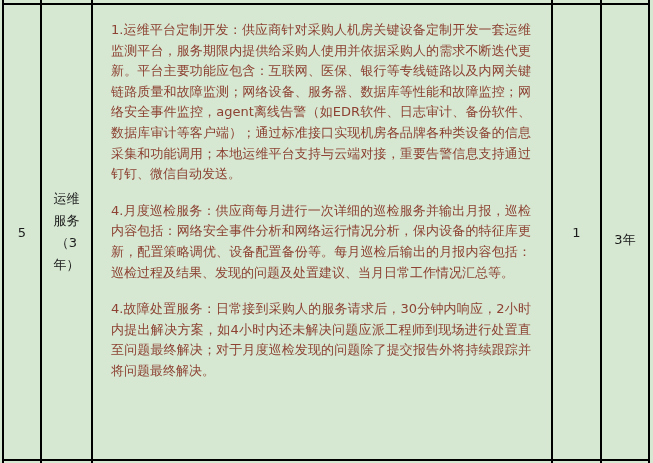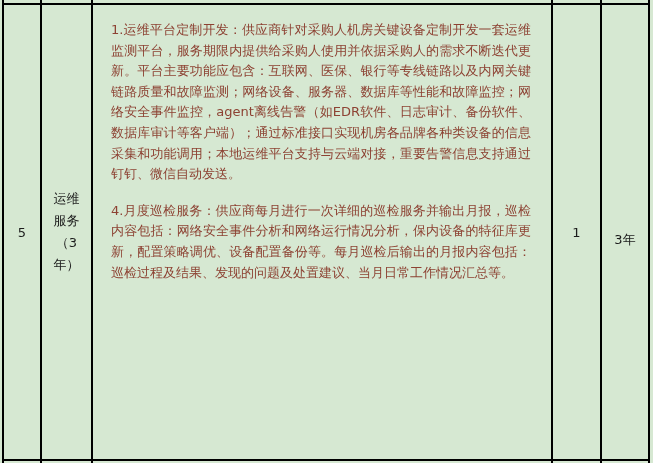--- a/index.html
+++ b/index.html
@@ -38,20 +38,21 @@
   <span>5</span>
 </div>
 
 <div class="cell" style="left: 42px; top: 5px; width: 49px; height: 454px; color: rgb(28, 28, 28);">
   <span class="name-cell-inner">运维服务（3年）</span>
 </div>
 
 <div class="desc-cell" style="color: rgb(141, 66, 51);">
     <div class="para">1.运维平台定制开发：供应商针对采购人机房关键设备定制开发一套运维监测平台，服务期限内提供给采购人使用并依据采购人的需求不断迭代更新。平台主要功能应包含：互联网、医保、银行等专线链路以及内网关键链路质量和故障监测；网络设备、服务器、数据库等性能和故障监控；网络安全事件监控，agent离线告警（如EDR软件、日志审计、备份软件、数据库审计等客户端）；通过标准接口实现机房各品牌各种类设备的信息采集和功能调用；本地运维平台支持与云端对接，重要告警信息支持通过钉钉、微信自动发送。</div>
     <div class="para">4.月度巡检服务：供应商每月进行一次详细的巡检服务并输出月报，巡检内容包括：网络安全事件分析和网络运行情况分析，保内设备的特征库更新，配置策略调优、设备配置备份等。每月巡检后输出的月报内容包括：巡检过程及结果、发现的问题及处置建议、当月日常工作情况汇总等。</div>
+    <div class="para">4.故障处置服务：日常接到采购人的服务请求后，30分钟内响应，2小时内提出解决方案，如4小时内还未解决问题应派工程师到现场进行处置直至问题最终解决；对于月度巡检发现的问题除了提交报告外将持续跟踪并将问题最终解决。</div>
   </div>
 
 <div class="cell" style="left: 553px; top: 5px; width: 47px; height: 454px; color: rgb(28, 28, 28);">
   <span>1</span>
 </div>
 
 <div class="cell" style="left: 602px; top: 13px; width: 46px; height: 454px; color: rgb(28, 28, 28);">
   <span>3年</span>
 </div>
 

